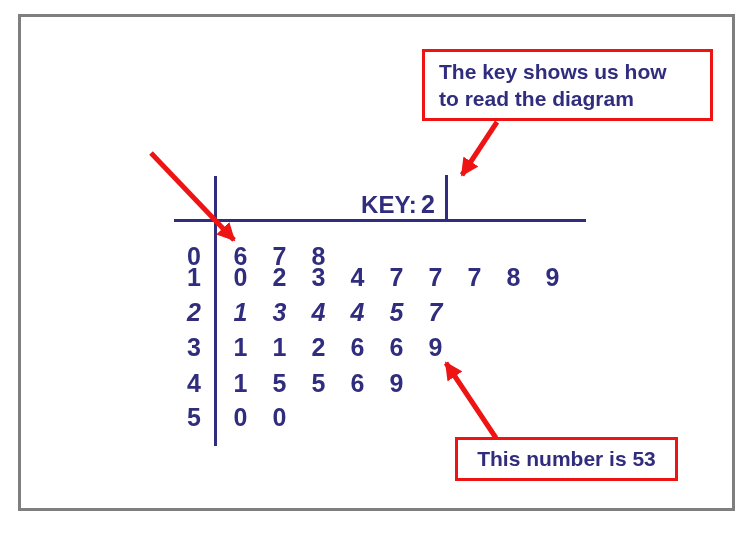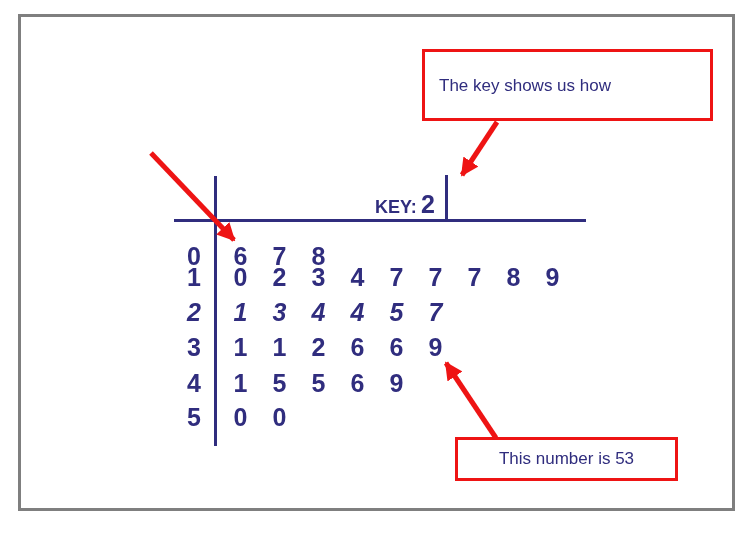--- a/index.html
+++ b/index.html
@@ -23,22 +23,22 @@
     width: 717px; height: 497px;
     border: 3px solid var(--border-gray, #7f7f7f);
     background: var(--background, #fff);
   }
 
   .callout {
     position: absolute;
     border: 3px solid var(--red, #ee1414);
     background: var(--background, #fff);
     color: var(--navy, #302d7e);
-    font-weight: normal;
-    font-size: 17px;
+    font-weight: bold;
+    font-size: 21px;
     display: flex;
     align-items: center;
     justify-content: center;
     white-space: nowrap;
     z-index: 3;
   }
   .callout-left   { left: 45px;  top: 107px; width: 241px; height: 46px; }
   .callout-top    { left: 422px; top: 49px;  width: 291px; height: 72px;
                     flex-direction: column; align-items: flex-start;
                     justify-content: center; padding-left: 14px; line-height: 27px; }
@@ -49,21 +49,21 @@
   .vline     { left: 214px; top: 176px; width: 3px;  height: 270px; }
   .key-bar   { left: 445px; top: 175px; width: 3px;  height: 47px; }
 
   .key-text {
     position: absolute; top: 189px; height: 30px; line-height: 30px;
     color: var(--navy, #302d7e); font-weight: bold; white-space: nowrap;
     z-index: 1;
   }
   .key-left  { left: 270px; width: 165px; text-align: right; }
   .key-right { left: 453px; text-align: left; }
-  .key-word  { font-size: 18px; }
+  .key-word  { font-size: 24px; }
   .key-num   { font-size: 25px; }
 
   .table { position: absolute; left: 0; top: 0; color: var(--navy, #302d7e);
            font-weight: bold; font-size: 25px; }
   .row { position: absolute; left: 180px; height: 30px; line-height: 30px; white-space: nowrap; }
   .row:nth-child(1) { top: 241px; }
   .row:nth-child(2) { top: 262px; }
   .row:nth-child(3) { top: 297px; font-style: italic; }
   .row:nth-child(4) { top: 332px; }
   .row:nth-child(5) { top: 368px; }
@@ -79,20 +79,21 @@
 </head>
 <body>
 
 <div class="stage">
 
   <div class="frame"></div>
 
 
   <div class="callout callout-top">
     <span>The key shows us how</span>
+    <span>to read the diagram</span>
   </div>
 
   <div class="callout callout-bottom">
     <span>This number is 53</span>
   </div>
 
   <div class="key-text key-left">
     <span class="key-word">KEY:</span>
     <span class="key-num">2</span>
   </div>

